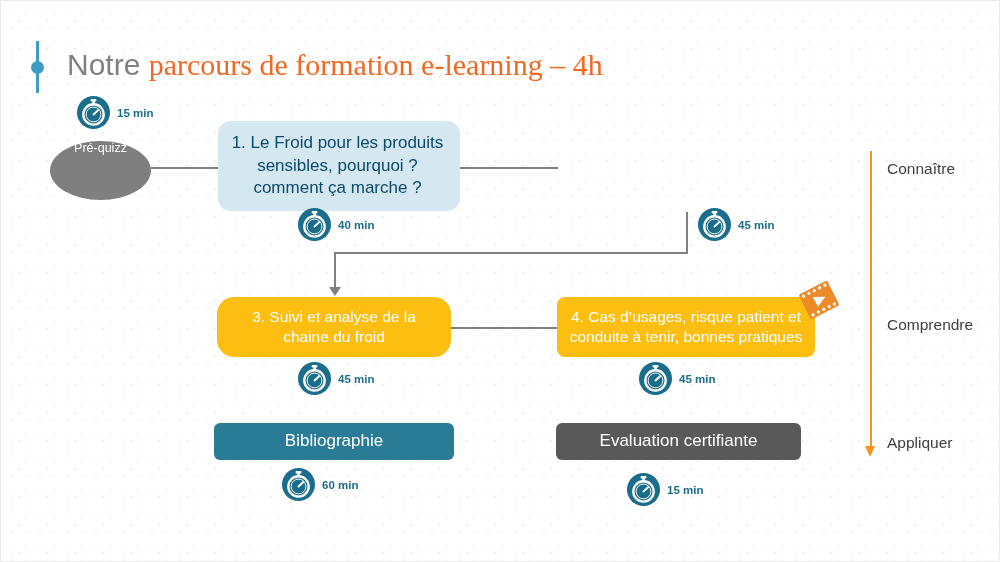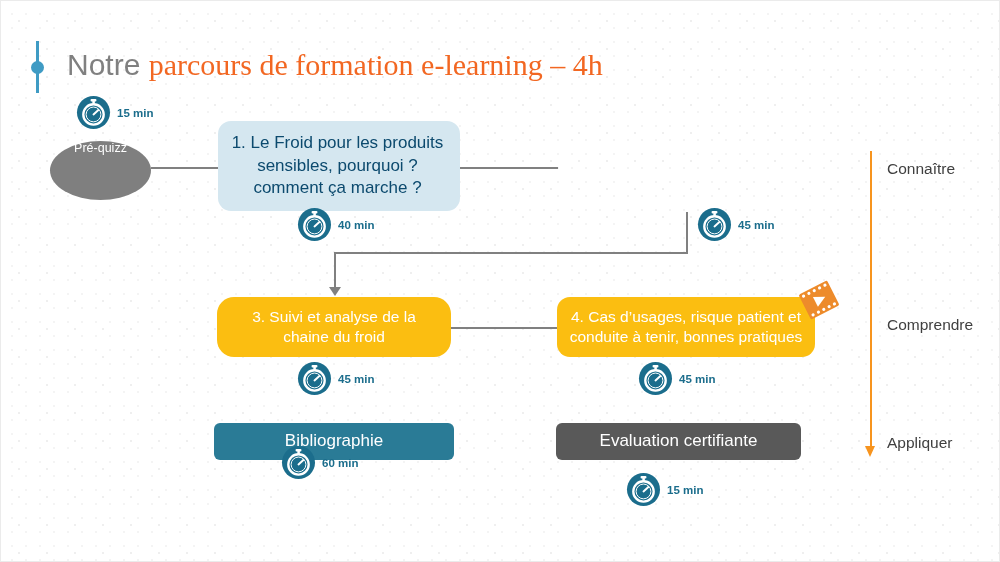--- a/index.html
+++ b/index.html
@@ -183,21 +183,21 @@
 
   <div class="node blue1" style="left:217px; top:120px; width:242px; height:90px;">
     <span>1. Le Froid pour les produits sensibles, pourquoi ? comment ça marche ?</span>
   </div>
 
 
   <div class="node amber" style="left:216px; top:296px; width:234px; height:60px;border-radius:17px;">
     <span>3. Suivi et analyse de la chaine du froid</span>
   </div>
 
-  <div class="node amber" style="left:556px; top:296px; width:258px; height:60px;">
+  <div class="node amber" style="left:556px; top:296px; width:258px; height:60px;border-radius:8px;">
     <span>4. Cas d’usages, risque patient et conduite à tenir, bonnes pratiques</span>
   </div>
 
   <div class="film">
     <svg width="50" height="50" viewBox="0 0 50 50">
       <g transform="rotate(-27 25 25)">
         <rect x="9" y="11" width="32" height="28" rx="2" fill="#ed8b2b"></rect>
         <g fill="#ffffff">
           <circle cx="13" cy="14.5" r="1.6"></circle>
           <circle cx="19" cy="14.5" r="1.6"></circle>
@@ -276,21 +276,21 @@
       <circle cx="18" cy="18" r="17" fill="#1b6d8c"></circle>
       <rect x="15" y="4" width="6" height="2.6" rx="1" fill="#ffffff"></rect>
       <rect x="16.8" y="6" width="2.6" height="3" fill="#ffffff"></rect>
       <circle cx="18" cy="20" r="10.5" fill="none" stroke="#ffffff" stroke-width="2.4"></circle>
       <circle cx="18" cy="20" r="7.6" fill="none" stroke="#ffffff" stroke-width="1"></circle>
       <line x1="18" y1="20" x2="23" y2="15.5" stroke="#ffffff" stroke-width="2" stroke-linecap="round"></line>
     </svg>
     <span class="sw-text">45 min</span>
   </div>
 
-  <div class="sw" style="left:280px; top:444px;">
+  <div class="sw" style="left:280px; top:466px;">
     <svg class="sw-icon" width="35" height="35" viewBox="0 0 36 36">
       <circle cx="18" cy="18" r="17" fill="#1b6d8c"></circle>
       <rect x="15" y="4" width="6" height="2.6" rx="1" fill="#ffffff"></rect>
       <rect x="16.8" y="6" width="2.6" height="3" fill="#ffffff"></rect>
       <circle cx="18" cy="20" r="10.5" fill="none" stroke="#ffffff" stroke-width="2.4"></circle>
       <circle cx="18" cy="20" r="7.6" fill="none" stroke="#ffffff" stroke-width="1"></circle>
       <line x1="18" y1="20" x2="23" y2="15.5" stroke="#ffffff" stroke-width="2" stroke-linecap="round"></line>
     </svg>
     <span class="sw-text">60 min</span>
   </div>

